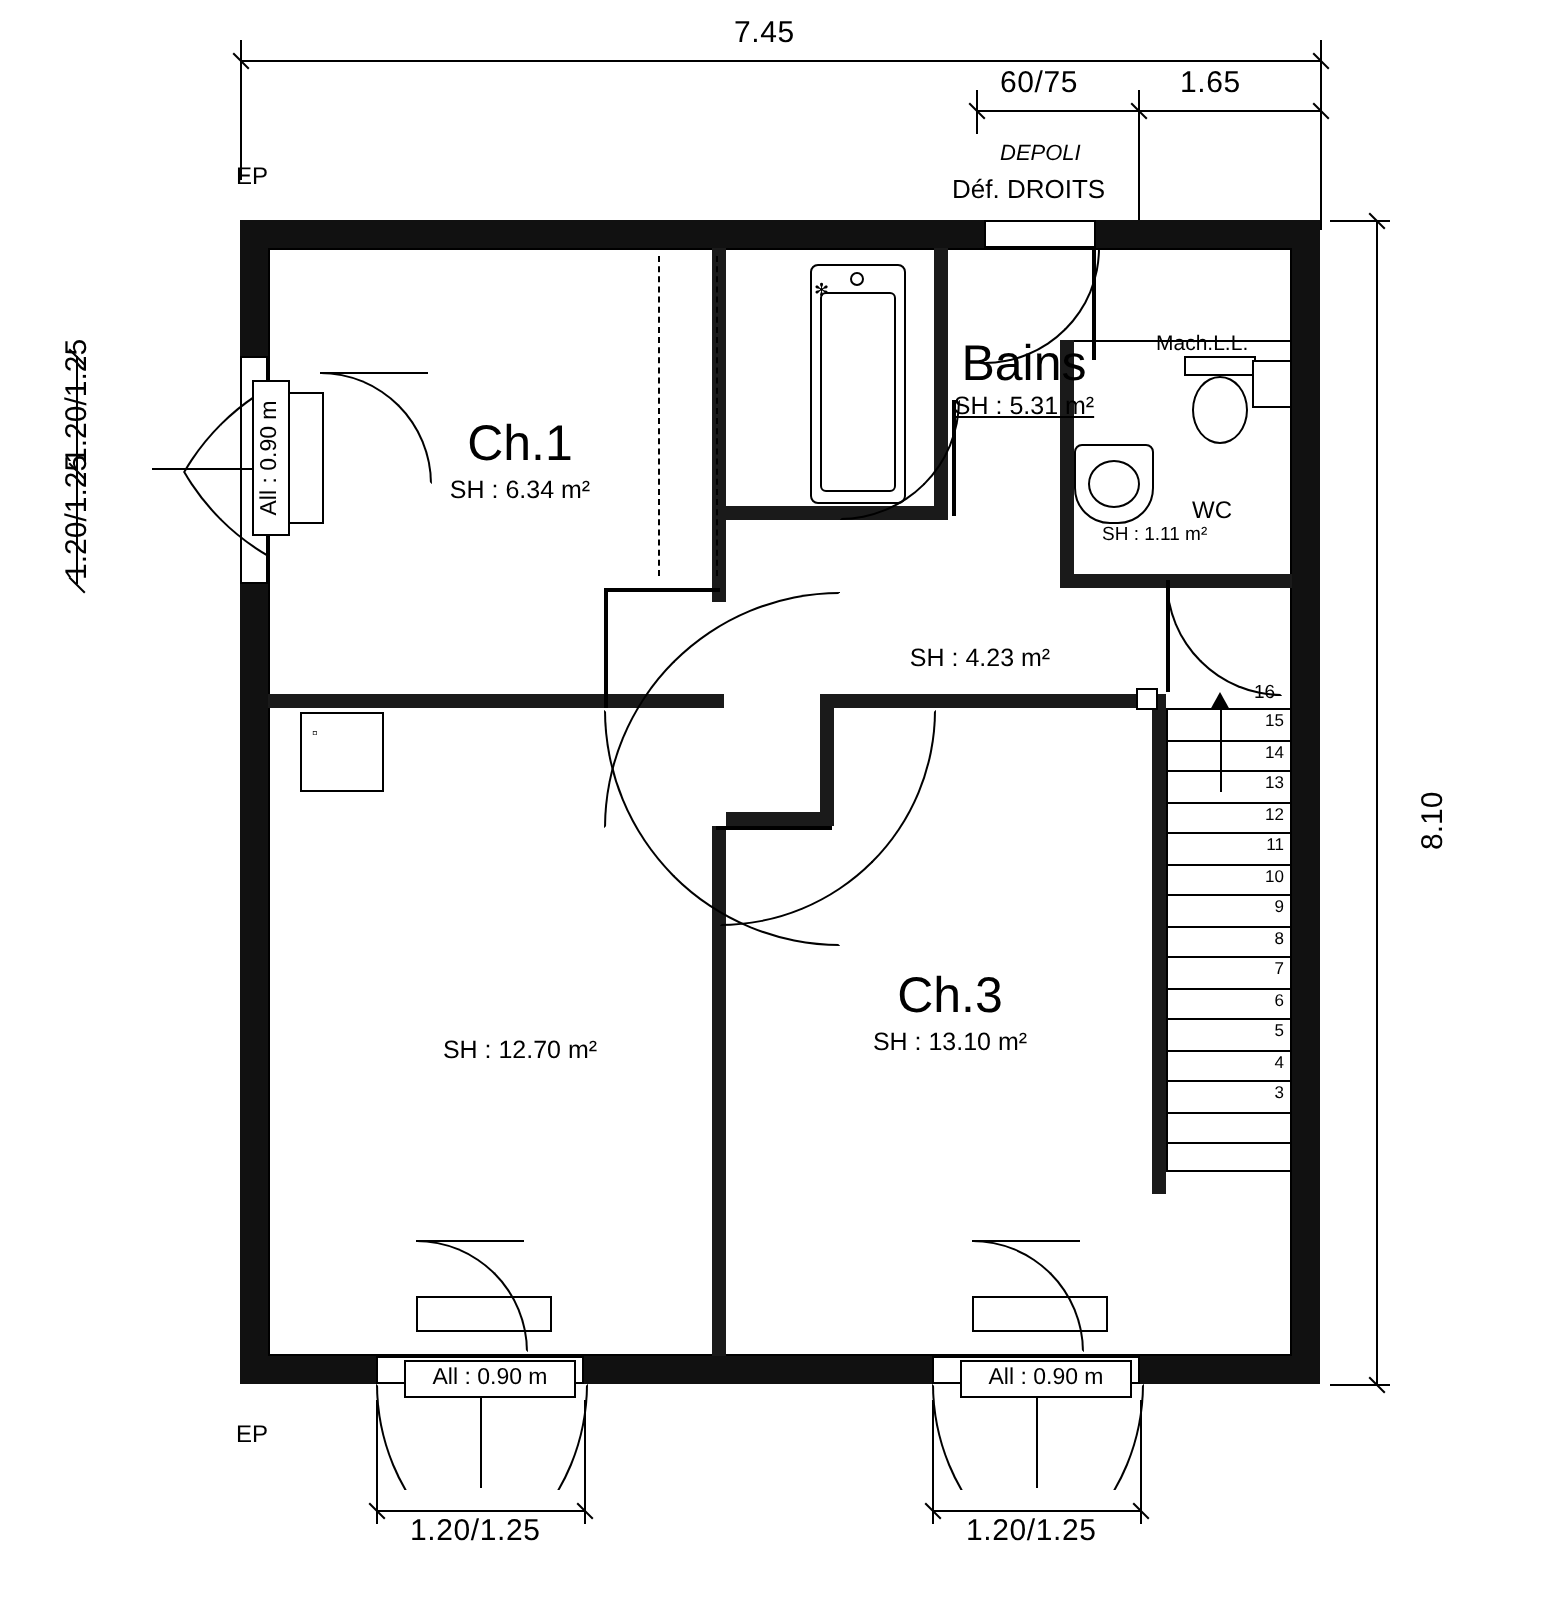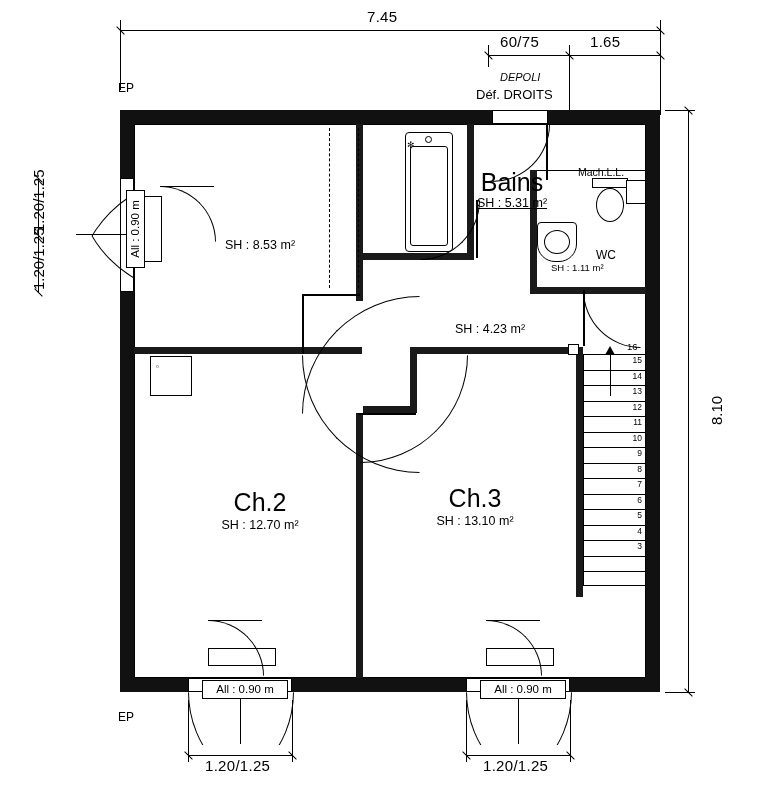--- a/index.html
+++ b/index.html
@@ -281,23 +281,23 @@
 
   <div class="abs fixture" style="left:592px; top:178px; width:36px; height:10px;"></div>
   <div class="abs fixture-round" style="left:596px; top:188px; width:28px; height:34px;"></div>
 
   <div class="abs tiny-label" style="left:578px; top:166px; font-size:10.5px;">Mach.L.L.</div>
   <div class="abs fixture" style="left:626px; top:180px; width:20px; height:24px;"></div>
 
   <div class="abs small-label" style="left:596px; top:248px; font-size:12px;">WC</div>
   <div class="abs tiny-label" style="left:551px; top:262px;">SH : 1.11 m²</div>
 
-  <div class="abs room-area" style="left:200px; top:238px; width:120px;">SH : 8.53 m²</div>
-
-  <div class="abs room-name" style="left:205px; top:488px; width:110px;">Ch.2</div>
+  <div class="abs room-name" style="left:200px; top:208px; width:120px;">Ch.1</div>
+  <div class="abs room-area" style="left:200px; top:238px; width:120px;">SH : 6.34 m²</div>
+
   <div class="abs room-area" style="left:200px; top:518px; width:120px;">SH : 12.70 m²</div>
 
   <div class="abs room-name" style="left:420px; top:484px; width:110px;">Ch.3</div>
   <div class="abs room-area" style="left:415px; top:514px; width:120px;">SH : 13.10 m²</div>
 
   <div class="abs room-area" style="left:435px; top:322px; width:110px;">SH : 4.23 m²</div>
 
   <div class="abs room-name" style="left:462px; top:168px; width:100px;text-align:center;">Bains</div>
   <div class="abs room-area" style="left:457px; top:196px; width:110px;text-decoration:underline;">SH : 5.31 m²</div>
 

